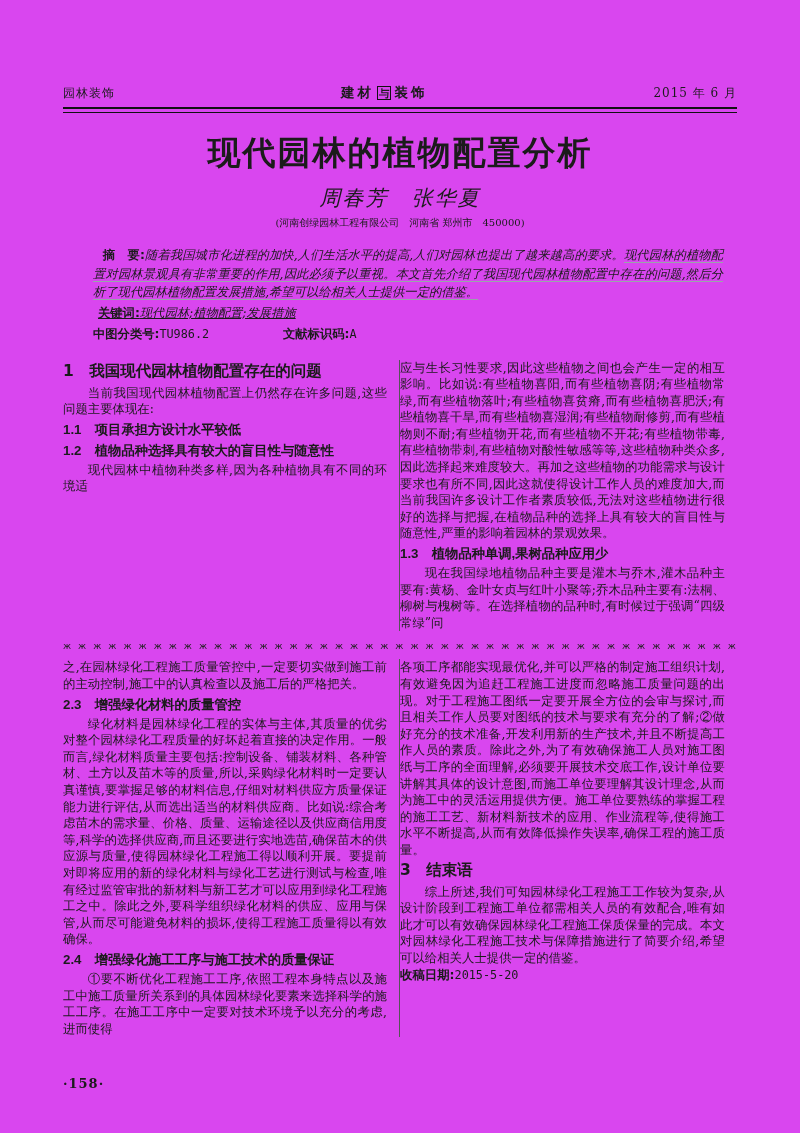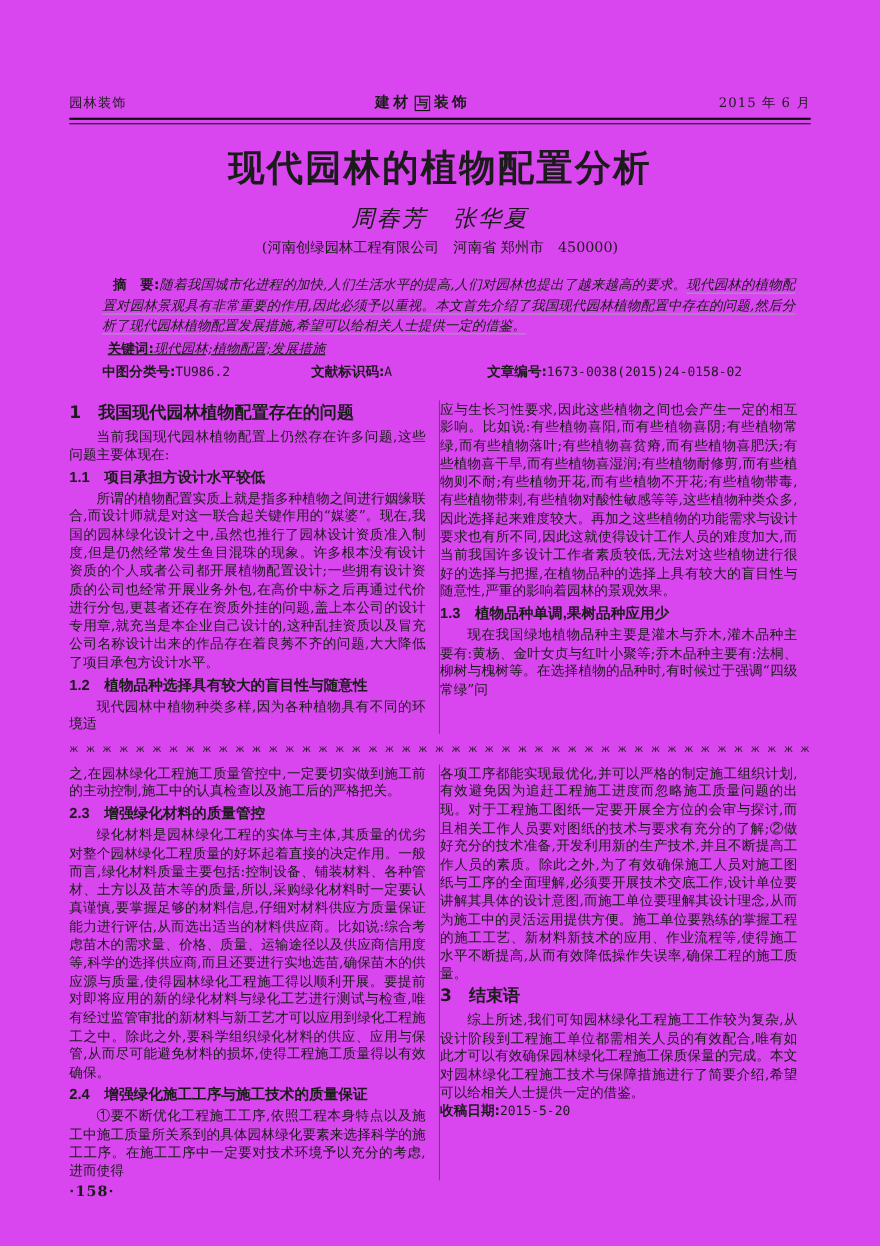--- a/index.html
+++ b/index.html
@@ -10,21 +10,21 @@
   }
   
   .header{display:flex;justify-content:space-between;align-items:baseline;font-size:12px;}
   .header .side{letter-spacing:1px;}
   .logo{font-family:"DejaVu Sans",sans-serif;font-weight:bold;font-size:13.5px;letter-spacing:3px;}
   .logo .boxed{border:1.5px solid #111;padding:0 1px;margin:0 3px;font-size:10.5px;letter-spacing:0;}
   .double-rule{margin-top:5px;border-top:2.5px solid #111;border-bottom:1.3px solid #111;height:3px;}
   
   .title{text-align:center;font-size:33px;font-weight:bold;letter-spacing:2px;margin:18px 0 8px;}
   .authors{text-align:center;font-size:21px;font-style:italic;margin:8px 0 4px;letter-spacing:2px;}
-  .affiliation{text-align:center;font-size:13px;margin:2px 0 16px;}
+  .affiliation{text-align:center;font-size:10px;margin:2px 0 16px;}
   
   .meta{margin:4px 14px 16px 30px;font-size:12.3px;line-height:18.5px;}
   .lbl{font-family:"DejaVu Sans",sans-serif;font-weight:bold;font-style:normal;}
   .abstract{margin:0;text-align:justify;text-indent:0.8em;font-style:italic;}
   .abstract .ul{text-decoration:underline;text-decoration-color:#9aa4aa;text-underline-offset:3px;}
   .keywords{margin:2px 0 0 5px;font-style:italic;text-decoration:underline;}
   .codes{display:flex;margin:3px 0 0 0;font-style:normal;}
   .codes .c1{width:190px;}
   .codes .c2{width:160px;}
   .mono{font-family:"DejaVu Sans Mono",monospace;font-size:11.8px;}
@@ -62,30 +62,28 @@
   <div class="title">现代园林的植物配置分析</div>
   <div class="authors">周春芳　张华夏</div>
   <div class="affiliation">(河南创绿园林工程有限公司　河南省 郑州市　450000)</div>
 
   <div class="meta">
     <p class="abstract"><span class="lbl">摘　要:</span><span>随着我国城市化进程的加快,人们生活水平的提高,人们对园林也提出了越来越高的要求。</span><span class="ul">现代园林的植物配置对园林景观具有非常重要的作用,因此必须予以重视。本文首先介绍了我国现代园林植物配置中存在的问题,然后分析了现代园林植物配置发展措施,希望可以给相关人士提供一定的借鉴。</span></p>
     <p class="keywords"><span class="lbl">关键词:</span><span>现代园林;植物配置;发展措施</span></p>
     <p class="codes">
       <span class="c1"><span class="lbl">中图分类号:</span><span class="mono">TU986.2</span></span>
       <span class="c2"><span class="lbl">文献标识码:</span><span class="mono">A</span></span>
-      <span class="c3"><span class="lbl">文章编号:</span><span class="mono">1673-0038(2015)24-0158-02</span></span>
     </p>
   </div>
 
   <div class="cols">
     <div class="col c-left">
       <div class="h1s">1　我国现代园林植物配置存在的问题</div>
       <p>当前我国现代园林植物配置上仍然存在许多问题,这些问题主要体现在:</p>
       <div class="h2s">1.1　项目承担方设计水平较低</div>
-      <p>所谓的植物配置实质上就是指多种植物之间进行姻缘联合,而设计师就是对这一联合起关键作用的“媒婆”。现在,我国的园林绿化设计之中,虽然也推行了园林设计资质准入制度,但是仍然经常发生鱼目混珠的现象。许多根本没有设计资质的个人或者公司都开展植物配置设计;一些拥有设计资质的公司也经常开展业务外包,在高价中标之后再通过代价进行分包,更甚者还存在资质外挂的问题,盖上本公司的设计专用章,就充当是本企业自己设计的,这种乱挂资质以及冒充公司名称设计出来的作品存在着良莠不齐的问题,大大降低了项目承包方设计水平。</p>
       <div class="h2s">1.2　植物品种选择具有较大的盲目性与随意性</div>
       <p>现代园林中植物种类多样,因为各种植物具有不同的环境适</p>
     </div>
     <div class="col c-right">
       <p class="noindent">应与生长习性要求,因此这些植物之间也会产生一定的相互影响。比如说:有些植物喜阳,而有些植物喜阴;有些植物常绿,而有些植物落叶;有些植物喜贫瘠,而有些植物喜肥沃;有些植物喜干旱,而有些植物喜湿润;有些植物耐修剪,而有些植物则不耐;有些植物开花,而有些植物不开花;有些植物带毒,有些植物带刺,有些植物对酸性敏感等等,这些植物种类众多,因此选择起来难度较大。再加之这些植物的功能需求与设计要求也有所不同,因此这就使得设计工作人员的难度加大,而当前我国许多设计工作者素质较低,无法对这些植物进行很好的选择与把握,在植物品种的选择上具有较大的盲目性与随意性,严重的影响着园林的景观效果。</p>
       <div class="h2s">1.3　植物品种单调,果树品种应用少</div>
       <p>现在我国绿地植物品种主要是灌木与乔木,灌木品种主要有:黄杨、金叶女贞与红叶小聚等;乔木品种主要有:法桐、柳树与槐树等。在选择植物的品种时,有时候过于强调“四级常绿”问</p>
     </div>
   </div>
 

